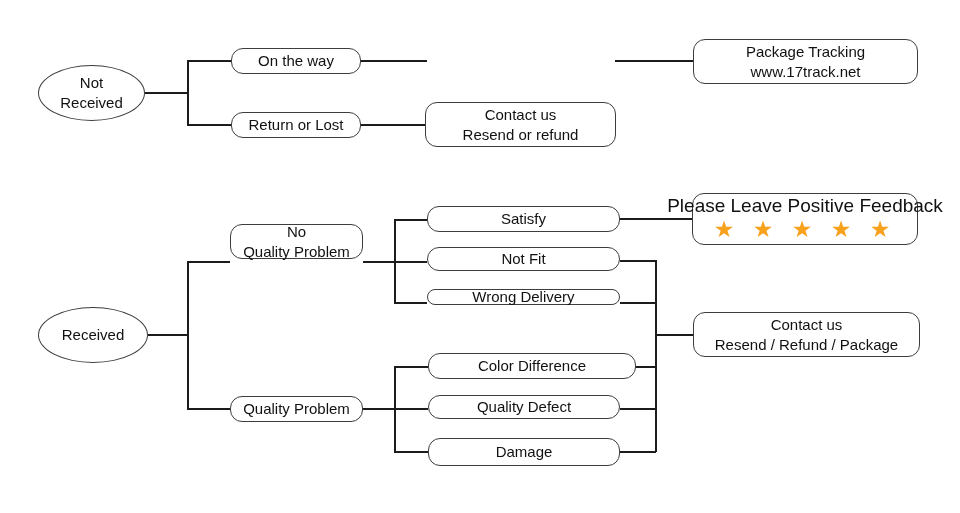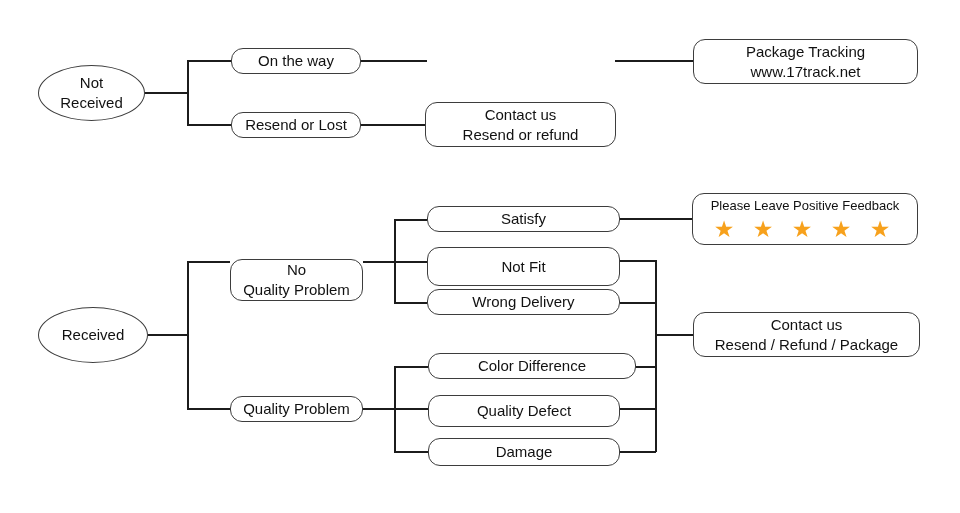--- a/index.html
+++ b/index.html
@@ -37,21 +37,21 @@
     font-size: 15px;
     line-height: 20px;
     text-align: center;
     white-space: nowrap;
   }
   .node.tall { border-radius: 12px; }
   .ellipse {
     border-radius: 50%;
   }
   .feedback-title {
-    font-size: 13px;
+    font-size: 19px;
     line-height: 18px;
   }
   .stars {
     font-size: 23px;
     line-height: 26px;
     letter-spacing: 6px;
     color: #f7a11c;
     margin-top: 1px;
   }
 </style>
@@ -95,64 +95,64 @@
   <div class="node ellipse" style="left:38px;top:65px;width:107px;height:56px">
     <span>Not</span>
     <span>Received</span>
   </div>
 
   <div class="node" style="left:231px;top:48px;width:130px;height:26px">
     <span>On the way</span>
   </div>
 
   <div class="node" style="left:231px;top:112px;width:130px;height:26px">
-    <span>Resend or Lost</span>
+    <span>Return or Lost</span>
   </div>
 
 
   <div class="node tall" style="left:693px;top:39px;width:225px;height:45px">
     <span>Package Tracking</span>
     <span>www.17track.net</span>
   </div>
 
   <div class="node tall" style="left:425px;top:102px;width:191px;height:45px">
     <span>Contact us</span>
     <span>Resend or refund</span>
   </div>
 
   <div class="node ellipse" style="left:38px;top:307px;width:110px;height:56px">
     <span>Received</span>
   </div>
 
-  <div class="node tall" style="left:230px;top:259px;width:133px;height:42px">
+  <div class="node tall" style="left:230px;top:224px;width:133px;height:35px">
     <span>No</span>
     <span>Quality Problem</span>
   </div>
 
   <div class="node" style="left:230px;top:396px;width:133px;height:26px">
     <span>Quality Problem</span>
   </div>
 
   <div class="node" style="left:427px;top:206px;width:193px;height:26px">
     <span>Satisfy</span>
   </div>
 
-  <div class="node" style="left:427px;top:247px;width:193px;height:39px">
+  <div class="node" style="left:427px;top:247px;width:193px;height:24px">
     <span>Not Fit</span>
   </div>
 
-  <div class="node" style="left:427px;top:289px;width:193px;height:26px">
+  <div class="node" style="left:427px;top:289px;width:193px;height:16px">
     <span>Wrong Delivery</span>
   </div>
 
   <div class="node" style="left:428px;top:353px;width:208px;height:26px">
     <span>Color Difference</span>
   </div>
 
-  <div class="node" style="left:428px;top:395px;width:192px;height:32px">
+  <div class="node" style="left:428px;top:395px;width:192px;height:24px">
     <span>Quality Defect</span>
   </div>
 
   <div class="node" style="left:428px;top:438px;width:192px;height:28px">
     <span>Damage</span>
   </div>
 
   <div class="node tall" style="left:692px;top:193px;width:226px;height:52px">
     <span class="feedback-title">Please Leave Positive Feedback</span>
     <span class="stars">★ ★ ★ ★ ★</span>

